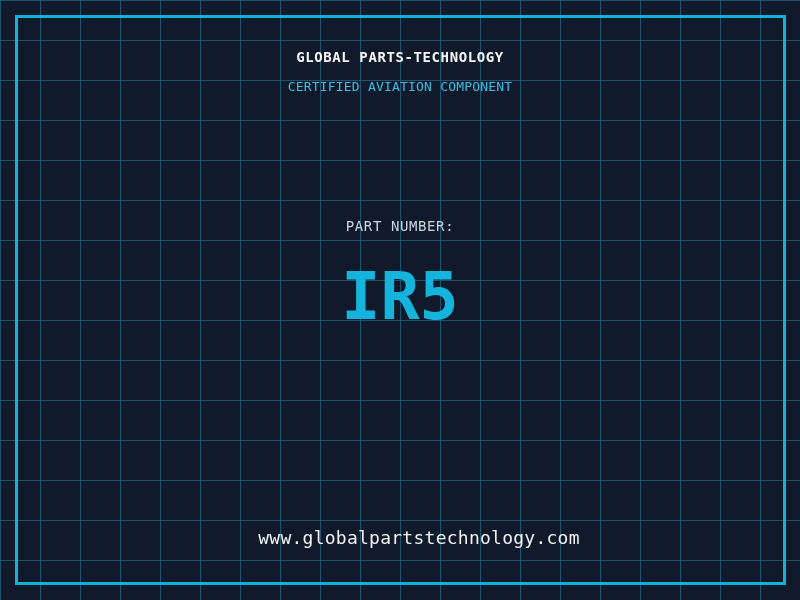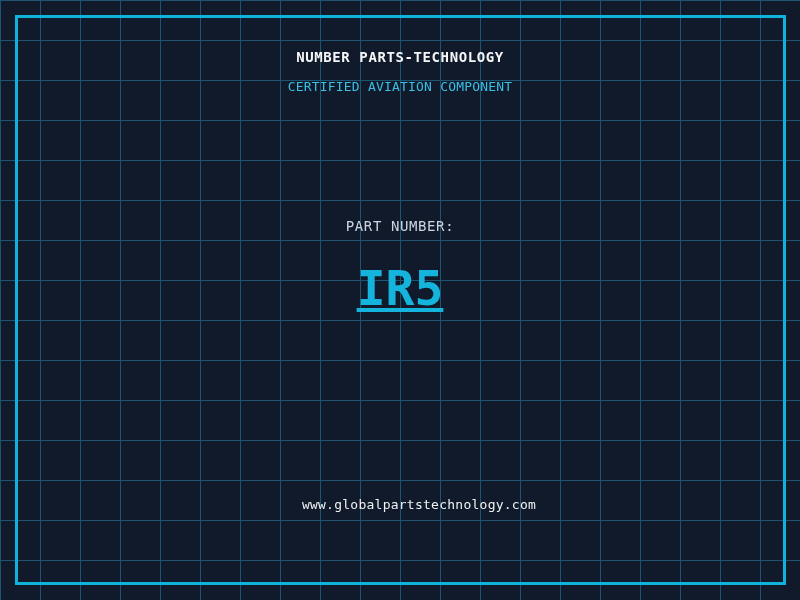--- a/index.html
+++ b/index.html
@@ -50,40 +50,39 @@
     color: var(--subtitle-cyan, #3abfe5);
   }
   .part-label {
     top: 219px;
     font-size: 14px;
     letter-spacing: 0.6px;
     color: var(--label-grey, #ccd5e0);
   }
   .part-number {
     top: 264px;
-    font-size: 48px;
+    font-size: 65px;
     font-weight: bold;
     color: var(--part-number-cyan, #14b4dc);
-    text-decoration: underline;
   }
   .website {
-    top: 498px;
-    font-size: 13px;
+    top: 529px;
+    font-size: 18px;
     letter-spacing: 0.25px;
     color: var(--url-white, #f0f2f4);
     padding-left: 38px;
   }
 </style>
 </head>
 <body>
 
 <div class="canvas">
   <div class="frame"></div>
 
-  <div class="txt title">NUMBER PARTS-TECHNOLOGY</div>
+  <div class="txt title">GLOBAL PARTS-TECHNOLOGY</div>
 
   <div class="txt part-label">PART NUMBER:</div>
 
   <div class="txt subtitle">CERTIFIED AVIATION COMPONENT</div>
 
   <div class="txt part-number">IR5</div>
 
   <div class="txt website">www.globalpartstechnology.com</div>
 </div>
 

